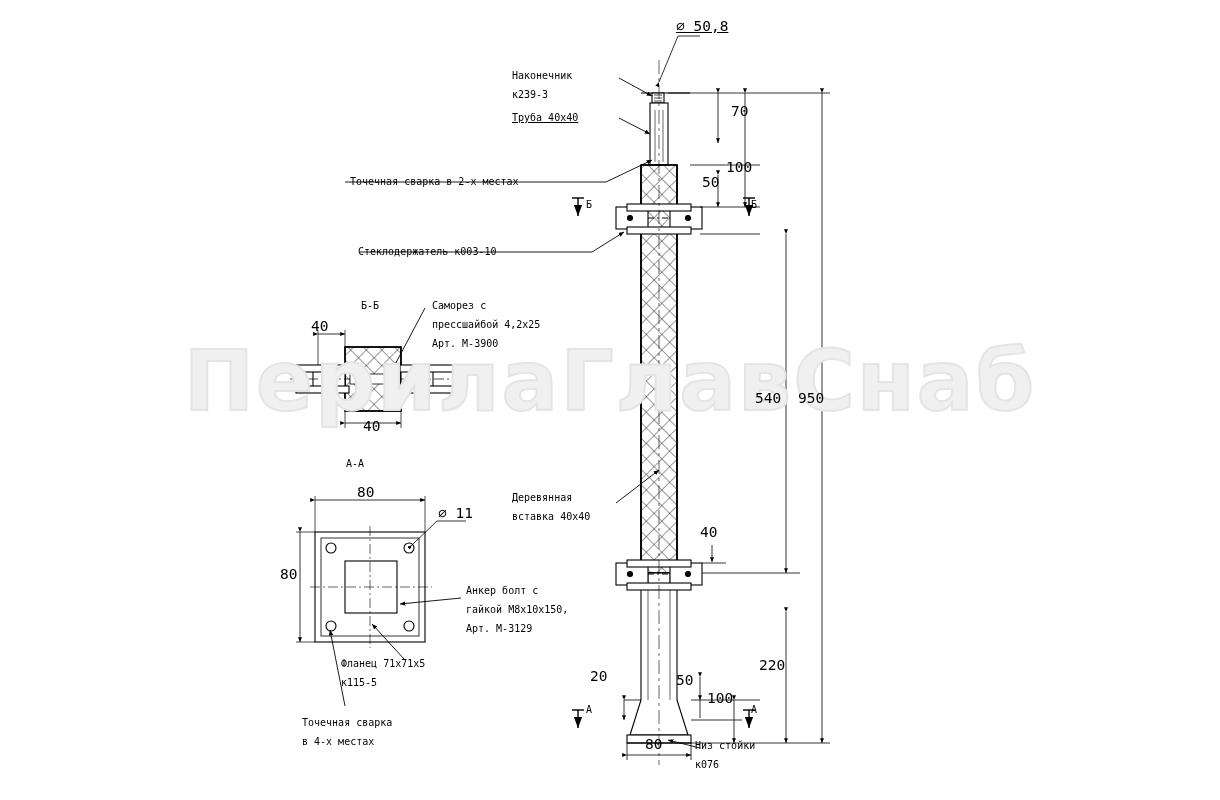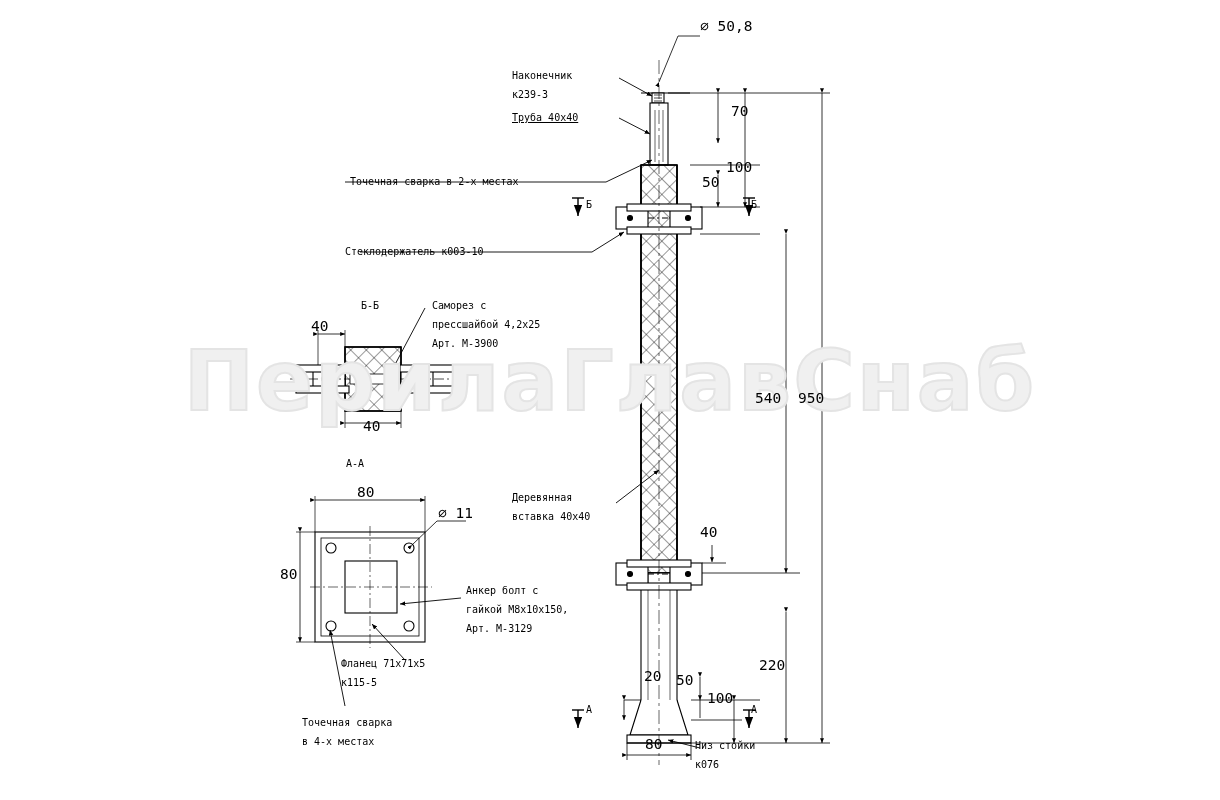--- a/index.html
+++ b/index.html
@@ -230,21 +230,21 @@
       <line x1="700" y1="748" x2="668" y2="740" marker-end="url(#arrS)"></line>
     </g>
   </svg>
 
   <div class="wm">ПерилаГлавСнаб</div>
 
   <div class="lbl" style="left:512px;top:66px;">Наконечник
 к239-3</div>
   <div class="lbl" style="left:512px;top:108px;text-decoration:underline;">Труба 40х40</div>
   <div class="lbl" style="left:350px;top:172px;">Точечная сварка в 2-х местах</div>
-  <div class="lbl" style="left:345px;top:242px;">Стеклодержатель к003-10</div>
+  <div class="lbl" style="left:358px;top:242px;">Стеклодержатель к003-10</div>
   <div class="lbl" style="left:432px;top:296px;">Саморез с
 прессшайбой 4,2х25
 Арт. М-3900</div>
   <div class="lbl" style="left:512px;top:488px;">Деревянная
 вставка 40х40</div>
   <div class="lbl" style="left:466px;top:581px;">Анкер болт с
 гайкой М8х10х150,
 Арт. М-3129</div>
   <div class="lbl" style="left:341px;top:654px;">Фланец 71х71х5
 к115-5</div>
@@ -253,29 +253,29 @@
   <div class="lbl" style="left:695px;top:736px;">Низ стойки
 к076</div>
 
   <div class="lbl" style="left:361px;top:296px;">Б-Б</div>
   <div class="lbl" style="left:346px;top:454px;">А-А</div>
   <div class="lbl" style="left:586px;top:195px;">Б</div>
   <div class="lbl" style="left:751px;top:195px;">Б</div>
   <div class="lbl" style="left:586px;top:700px;">А</div>
   <div class="lbl" style="left:751px;top:700px;">А</div>
 
-  <div class="dim" style="left:700px;top:18px;">⌀ 50,8</div>
+  <div class="dim" style="left:676px;top:18px;text-decoration:underline;">⌀ 50,8</div>
   <div class="dim" style="left:731px;top:103px;">70</div>
   <div class="dim" style="left:726px;top:159px;">100</div>
   <div class="dim" style="left:702px;top:174px;">50</div>
   <div class="dim" style="left:755px;top:390px;">540</div>
   <div class="dim" style="left:798px;top:390px;">950</div>
   <div class="dim" style="left:700px;top:524px;">40</div>
   <div class="dim" style="left:759px;top:648px;margin-top:9px;">220</div>
-  <div class="dim" style="left:644px;top:668px;">20</div>
+  <div class="dim" style="left:590px;top:668px;">20</div>
   <div class="dim" style="left:676px;top:672px;">50</div>
   <div class="dim" style="left:707px;top:690px;">100</div>
   <div class="dim" style="left:645px;top:736px;">80</div>
   <div class="dim" style="left:311px;top:318px;">40</div>
   <div class="dim" style="left:363px;top:418px;">40</div>
   <div class="dim" style="left:357px;top:484px;">80</div>
   <div class="dim" style="left:280px;top:566px;">80</div>
   <div class="dim" style="left:438px;top:505px;">⌀ 11</div>
 
 </div>

